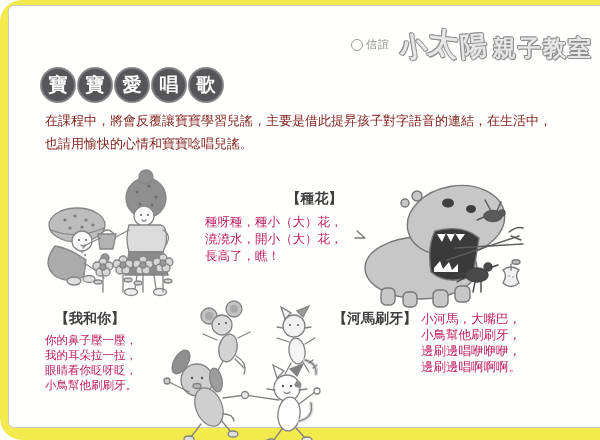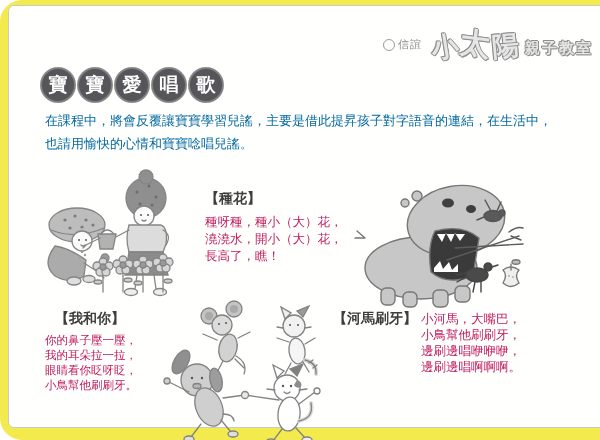--- a/index.html
+++ b/index.html
@@ -16,33 +16,33 @@
   
   .logo{position:absolute;top:18px;right:22px;display:flex;align-items:center;color:#8f8f8f;}
   .pub-mark{width:10px;height:10px;border:1.5px solid #9a9a9a;border-radius:50%;display:inline-block;margin-right:3px;}
   .pub-name{font-size:11px;letter-spacing:1px;color:#8a8a8a;margin-right:8px;}
   .bubble{font-weight:bold;color:#e6e6e6;
     text-shadow:1px 0 #8f8f8f,-1px 0 #8f8f8f,0 1px #8f8f8f,0 -1px #8f8f8f,1px 1px #8f8f8f,-1px -1px #8f8f8f;}
   .brand-char{display:inline-block;font-size:27px;margin:0 1px;}
   .brand-char.c0{transform:rotate(-9deg) translateY(2px);}
   .brand-char.c1{transform:rotate(7deg);font-size:30px;}
   .brand-char.c2{transform:rotate(-5deg) translateY(1px);}
-  .brand-suffix{font-size:15px;letter-spacing:2px;margin-left:5px;transform:translateY(4px);display:inline-block;}
+  .brand-suffix{font-size:23px;letter-spacing:2px;margin-left:5px;transform:translateY(4px);display:inline-block;}
   
   .title-row{position:absolute;left:32px;top:62px;display:flex;gap:3px;}
   .badge{width:34px;height:34px;border-radius:50%;background:#55555a;color:#ffffff;
     display:flex;align-items:center;justify-content:center;font-size:19px;font-weight:bold;
     box-shadow:0 0 0 1px #8d8d8d, inset 0 0 0 1px rgba(255,255,255,.25);}
   
-  .intro{position:absolute;left:36px;top:104px;width:534px;font-size:13px;line-height:23px;color:#0369a1;}
+  .intro{position:absolute;left:36px;top:104px;width:534px;font-size:13px;line-height:23px;color:#7f1d1d;}
   
   .song-title{font-weight:bold;font-size:14px;color:#3e3e3e;}
   .lyric{color:#be185d;}
   .zhonghua{position:absolute;left:196px;top:184px;}
-  .zhonghua .song-title{display:block;margin-bottom:7px;}
+  .zhonghua .song-title{display:block;margin-bottom:7px;text-align:right;}
   .zhonghua .lyric{font-size:12.5px;line-height:17px;}
   .woheni{position:absolute;left:36px;top:304px;}
   .woheni .song-title{display:block;margin-left:10px;margin-bottom:5px;}
   .woheni .lyric{font-size:11.5px;line-height:15px;}
   .hema{position:absolute;left:324px;top:304px;}
   .hema .song-title{margin-right:4px;}
   .hema .lyric{font-size:12.5px;line-height:16px;}
   .hema-indent{margin-left:88px;}
   
   .illo{position:absolute;}

